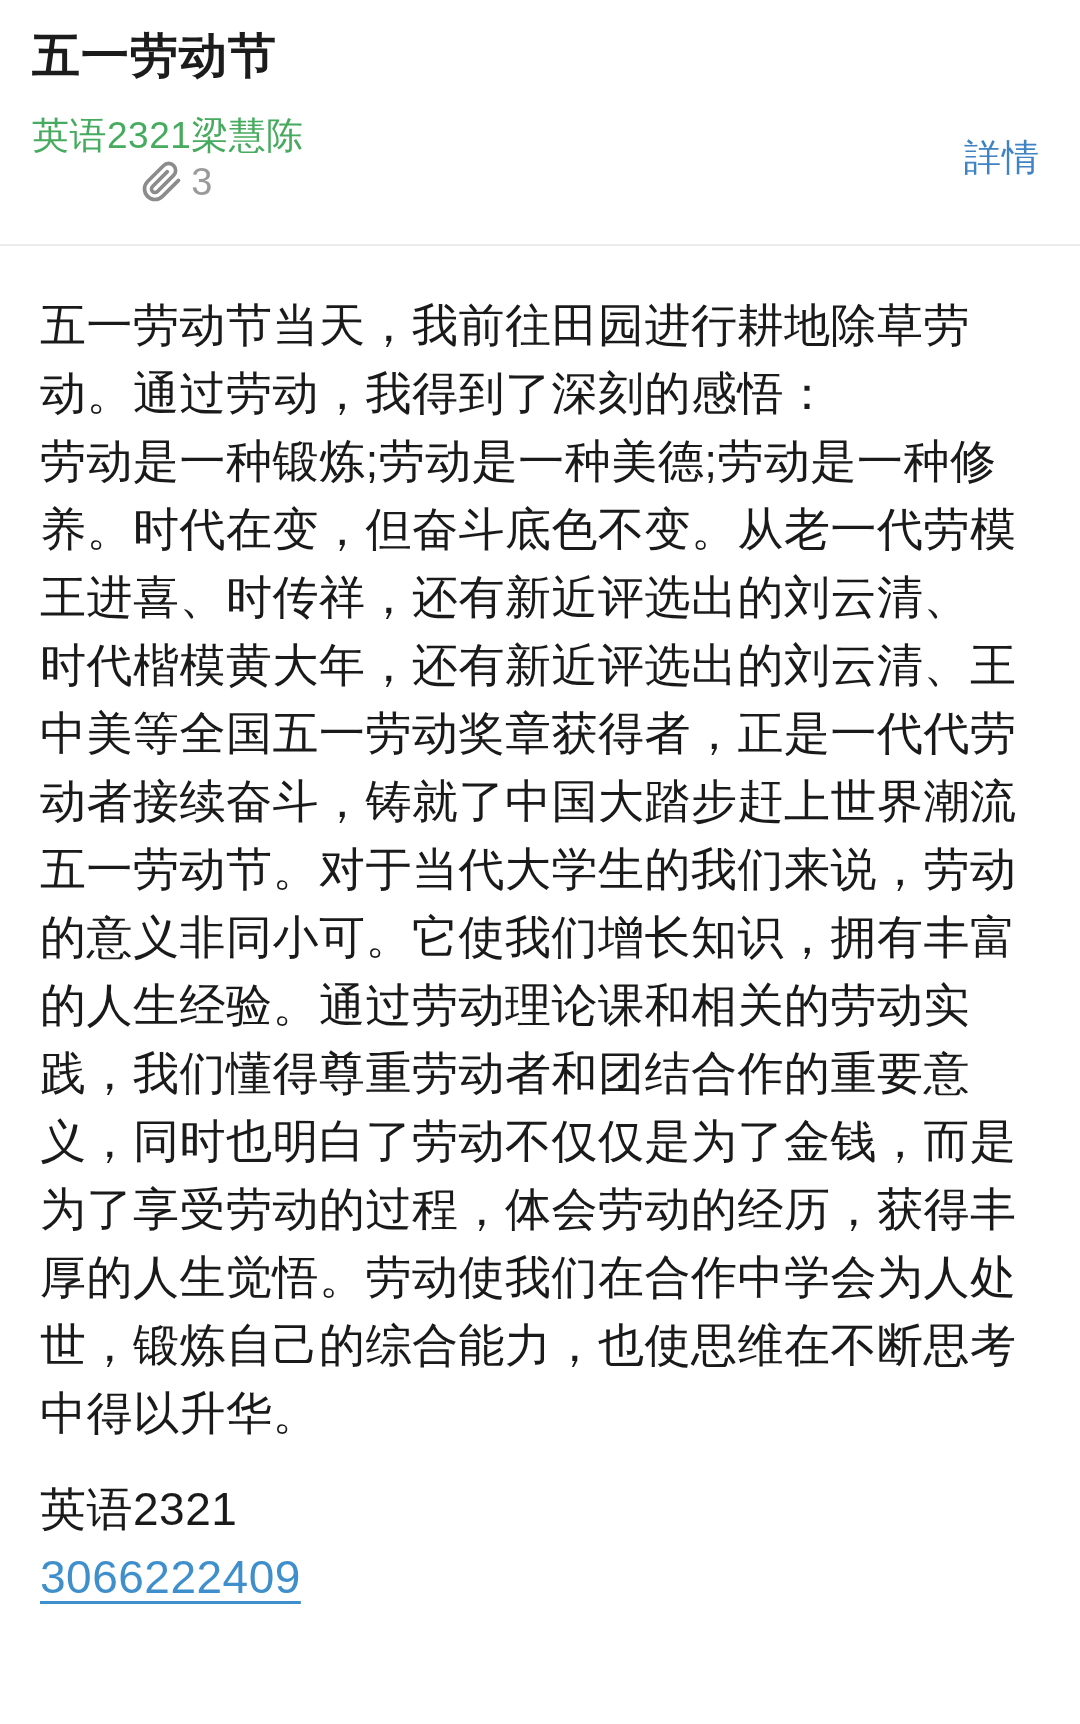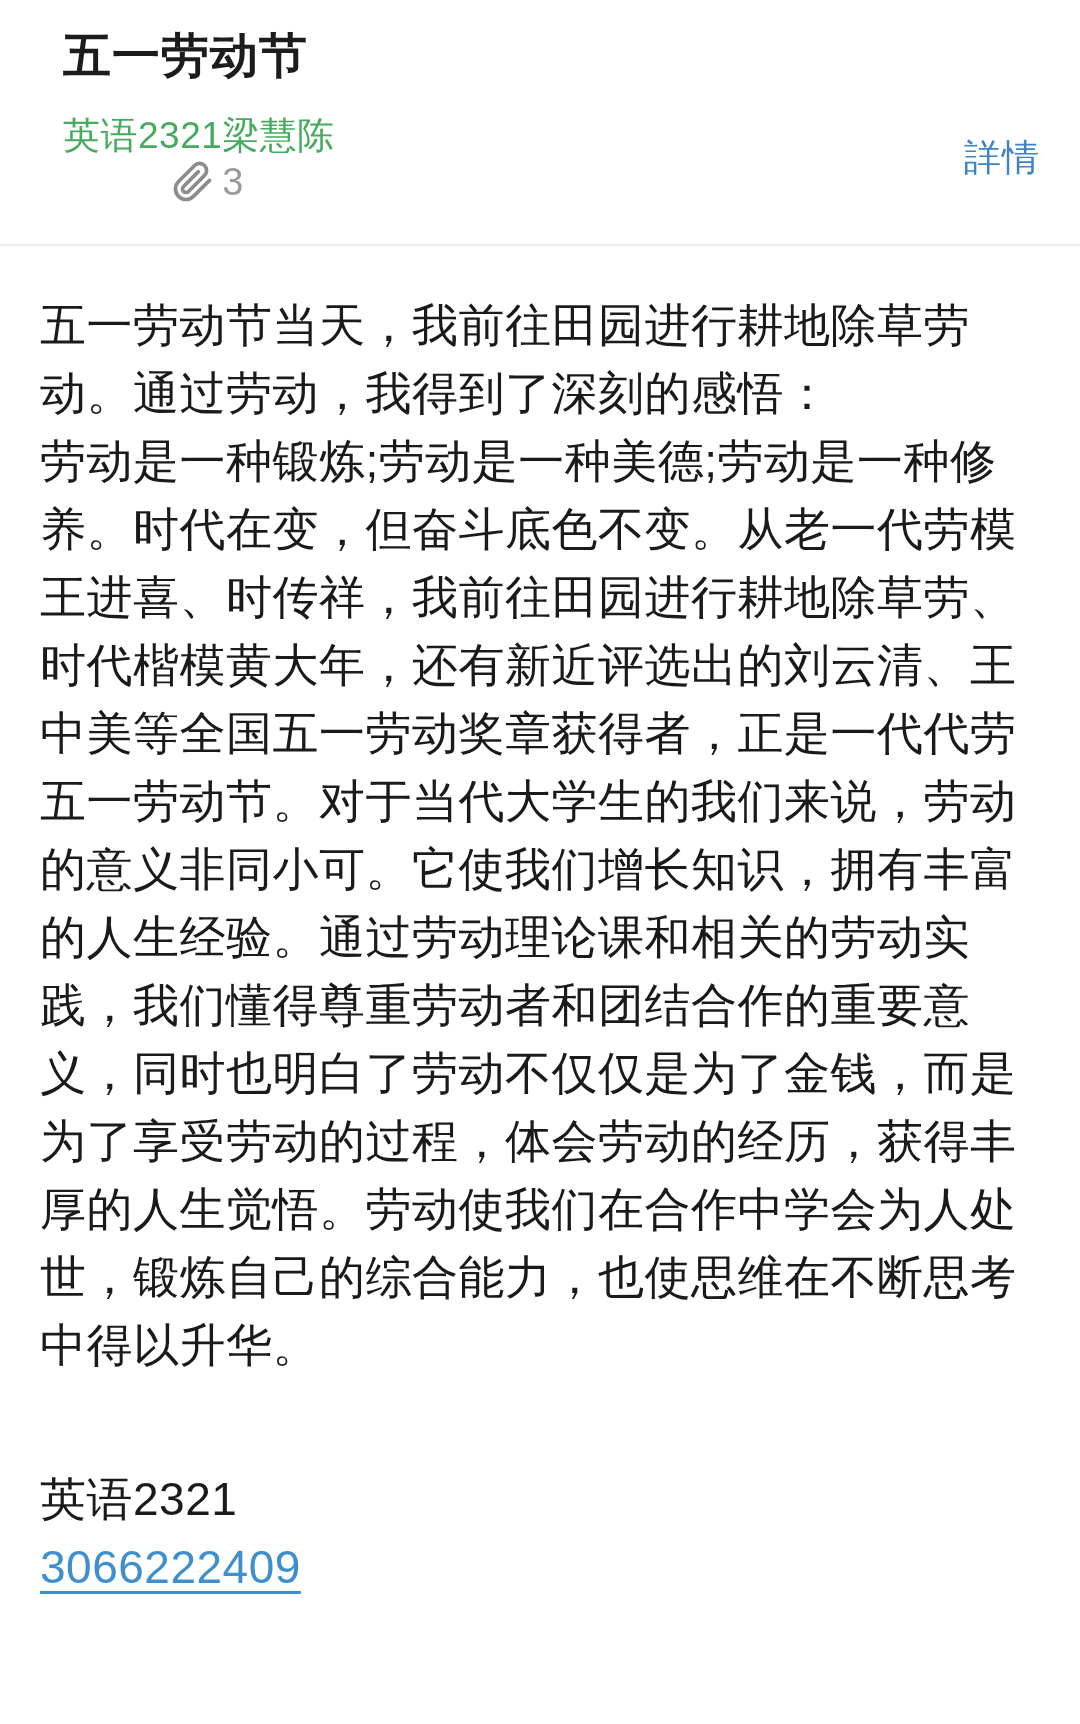--- a/index.html
+++ b/index.html
@@ -12,21 +12,21 @@
     --title-dark:#1C1C1C;
     --divider:#EBEBEB;
   }
   *{margin:0;padding:0;box-sizing:border-box;}
   html,body{background:#ffffff;}
   body{font-family:"Liberation Sans","DejaVu Sans",sans-serif;}
   .page{
     width:1080px;height:1724px;background:#ffffff;
     overflow:hidden;position:relative;
   }
-  .header{padding:26px 40px 0 63px;border-radius:12px;}
+  .header{padding:26px 40px 0 32px;border-radius:12px;}
   .title{
     font-size:48px;line-height:60px;font-weight:600;
     color:var(--title-dark);letter-spacing:1px;
   }
   .meta-row{
     margin-top:26px;padding-bottom:40px;
     display:flex;align-items:center;justify-content:space-between;
   }
   .meta-left{display:flex;align-items:center;flex-direction:column;}
   .author{
@@ -43,21 +43,21 @@
     text-decoration:none;letter-spacing:1px;white-space:nowrap;cursor:pointer;font-family:Liberation Serif, serif;
   }
   .divider{height:2px;background:var(--divider);width:100%;}
   .content{
     padding:45px 40px 0 40px;
     font-size:46px;color:var(--text-dark);letter-spacing:0.5px;
   }
   .line{
     line-height:68px;height:68px;white-space:nowrap;overflow:visible;
   }
-  .footer{margin-top:86px;}
+  .footer{margin-top:28px;}
   .id-link{
     color:var(--link-blue);text-decoration:underline;
     text-underline-offset:8px;text-decoration-thickness:3px;
     cursor:pointer;display:inline-block;
   }
 </style>
 </head>
 <body>
 
 <div class="page">
@@ -81,23 +81,24 @@
     </div>
   </header>
 
   <div class="divider"></div>
 
   <main class="content">
     <div class="line">五一劳动节当天，我前往田园进行耕地除草劳</div>
     <div class="line">动。通过劳动，我得到了深刻的感悟：</div>
     <div class="line">劳动是一种锻炼;劳动是一种美德;劳动是一种修</div>
     <div class="line">养。时代在变，但奋斗底色不变。从老一代劳模</div>
-    <div class="line">王进喜、时传祥，我前往田园进行耕地除草劳、</div>
+    <div class="line">王进喜、时传祥，还有新近评选出的刘云清、</div>
     <div class="line">时代楷模黄大年，还有新近评选出的刘云清、王</div>
     <div class="line">中美等全国五一劳动奖章获得者，正是一代代劳</div>
+    <div class="line">动者接续奋斗，铸就了中国大踏步赶上世界潮流</div>
     <div class="line">五一劳动节。对于当代大学生的我们来说，劳动</div>
     <div class="line">的意义非同小可。它使我们增长知识，拥有丰富</div>
     <div class="line">的人生经验。通过劳动理论课和相关的劳动实</div>
     <div class="line">践，我们懂得尊重劳动者和团结合作的重要意</div>
     <div class="line">义，同时也明白了劳动不仅仅是为了金钱，而是</div>
     <div class="line">为了享受劳动的过程，体会劳动的经历，获得丰</div>
     <div class="line">厚的人生觉悟。劳动使我们在合作中学会为人处</div>
     <div class="line">世，锻炼自己的综合能力，也使思维在不断思考</div>
     <div class="line">中得以升华。</div>
 

